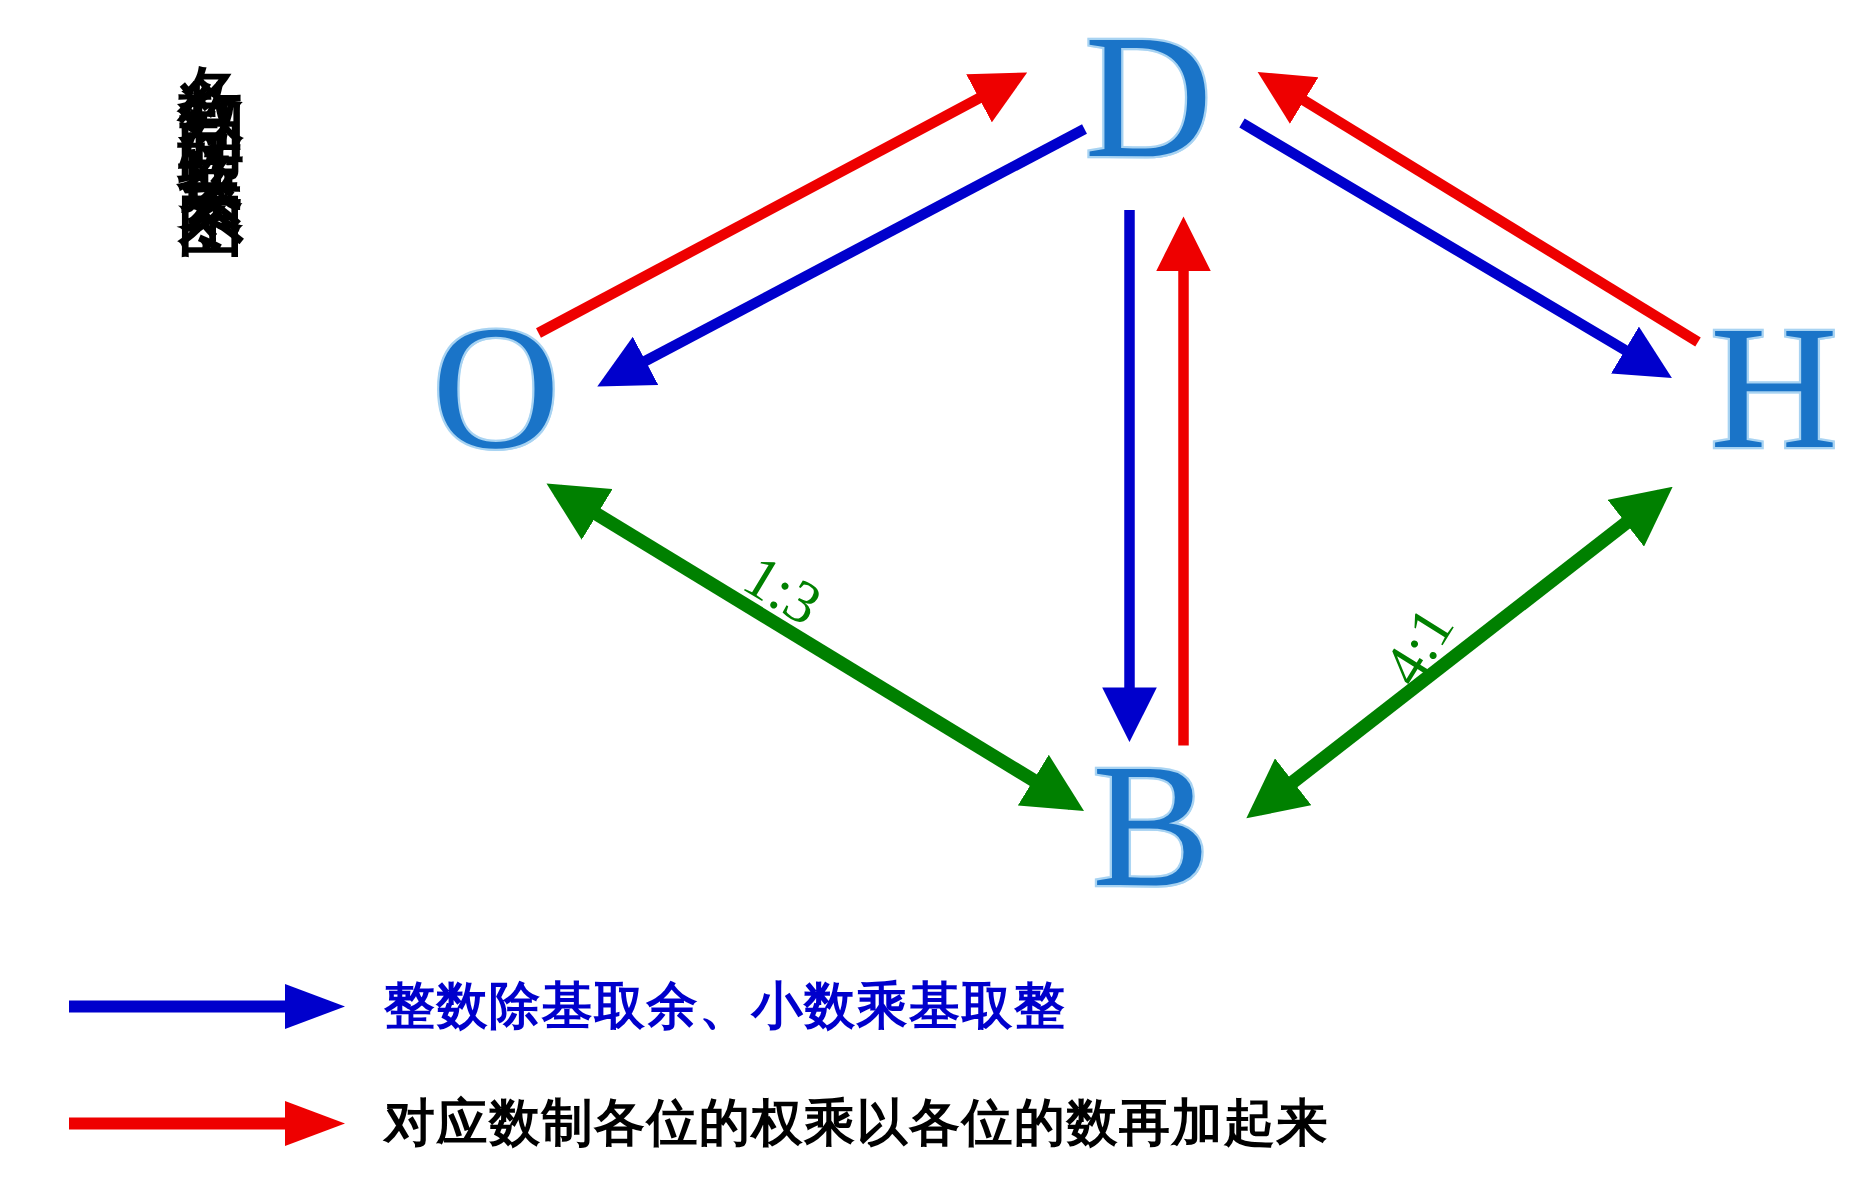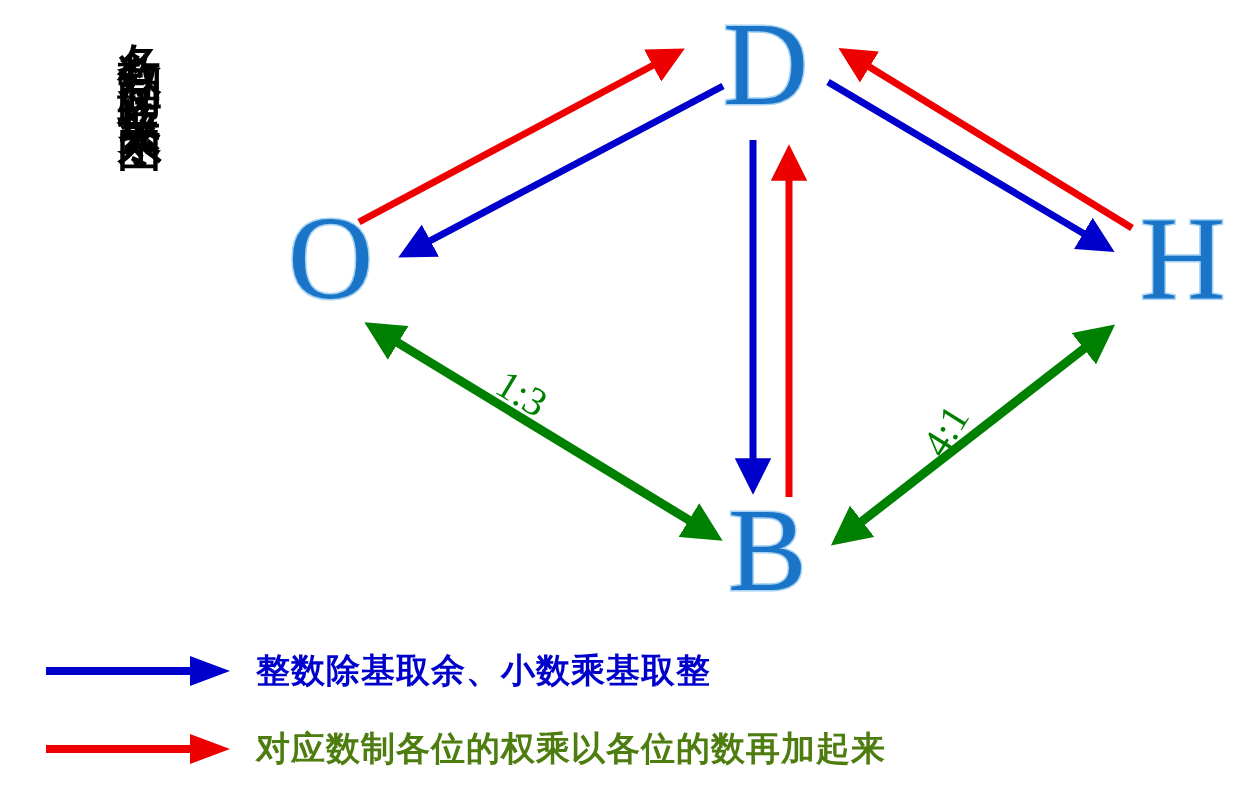--- a/index.html
+++ b/index.html
@@ -109,21 +109,21 @@
 
   .legend-text {
     font-family: Liberation Sans, sans-serif;
     font-weight: bold;
     font-size: 34px;
     white-space: nowrap;
     margin-left: 22px;
     letter-spacing: 1px;
   }
   #legend-blue .legend-text { color: #0000cc; }
-  #legend-red  .legend-text { color: #4d7c0f; }
+  #legend-red  .legend-text { color: #000000; }
 
   .legend-arrow { display: block; }
 </style>
 </head>
 <body>
 
 <div id="stage">
 
   <div id="vtitle">各数制间转换关系图</div>
 

